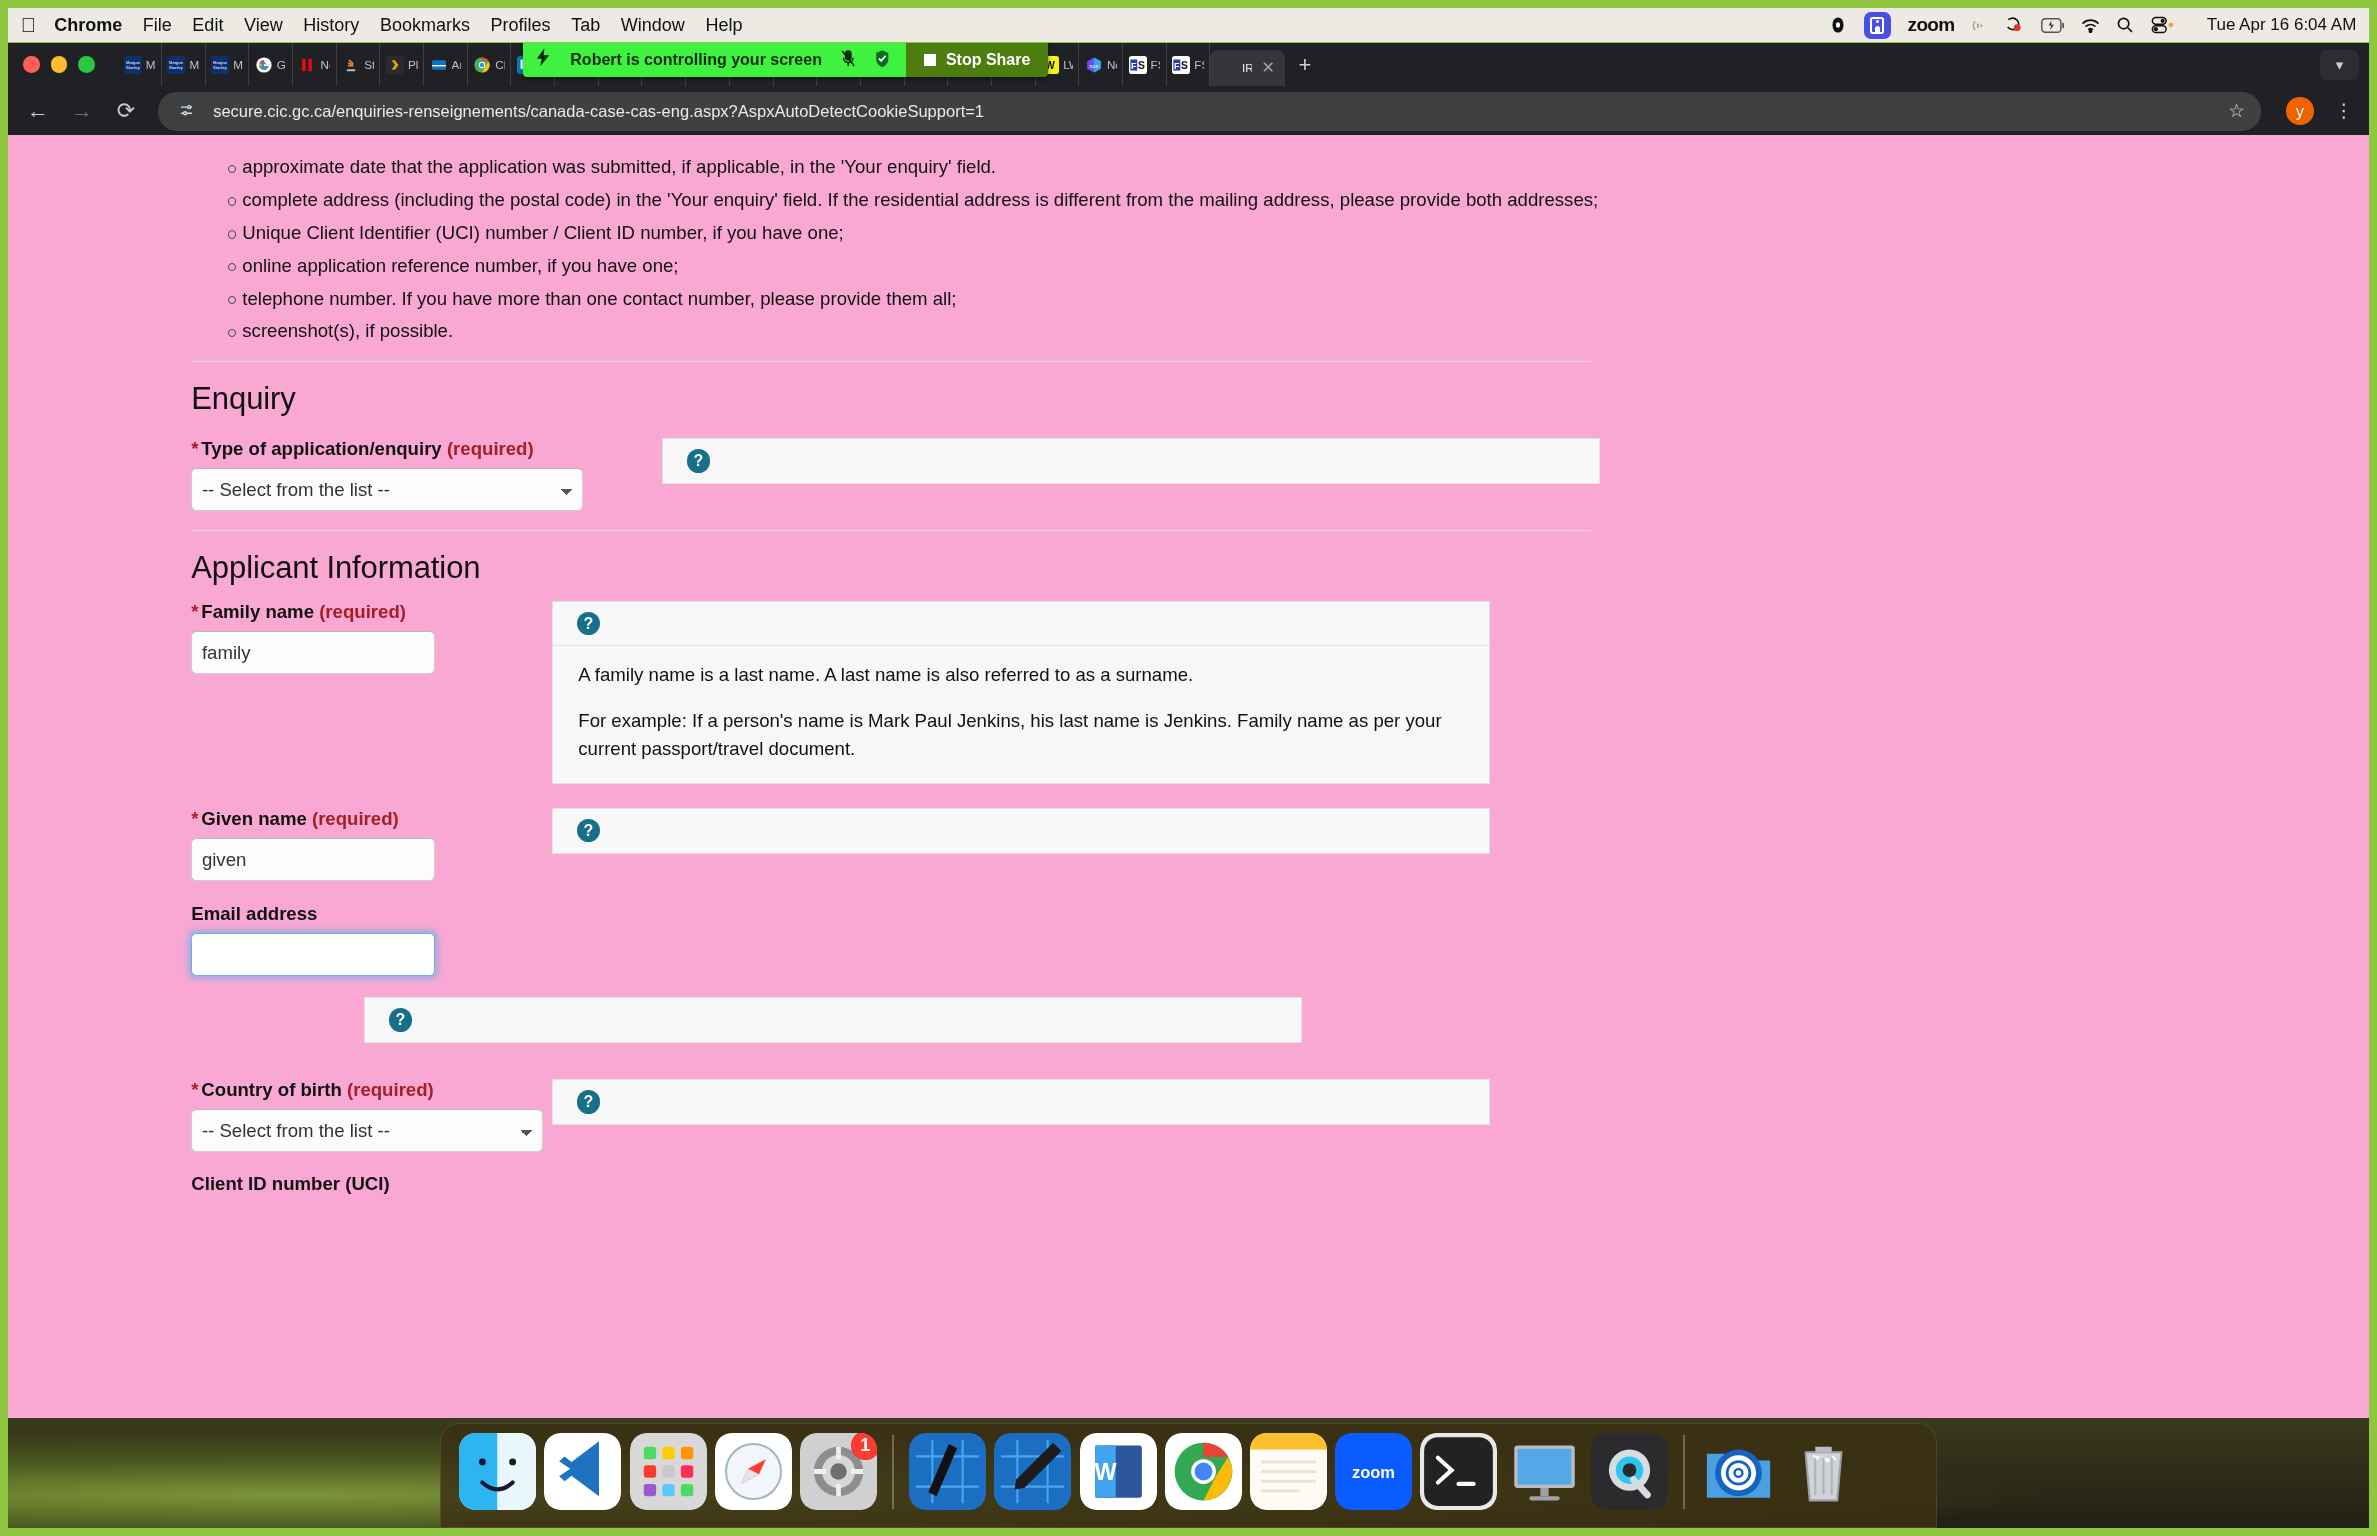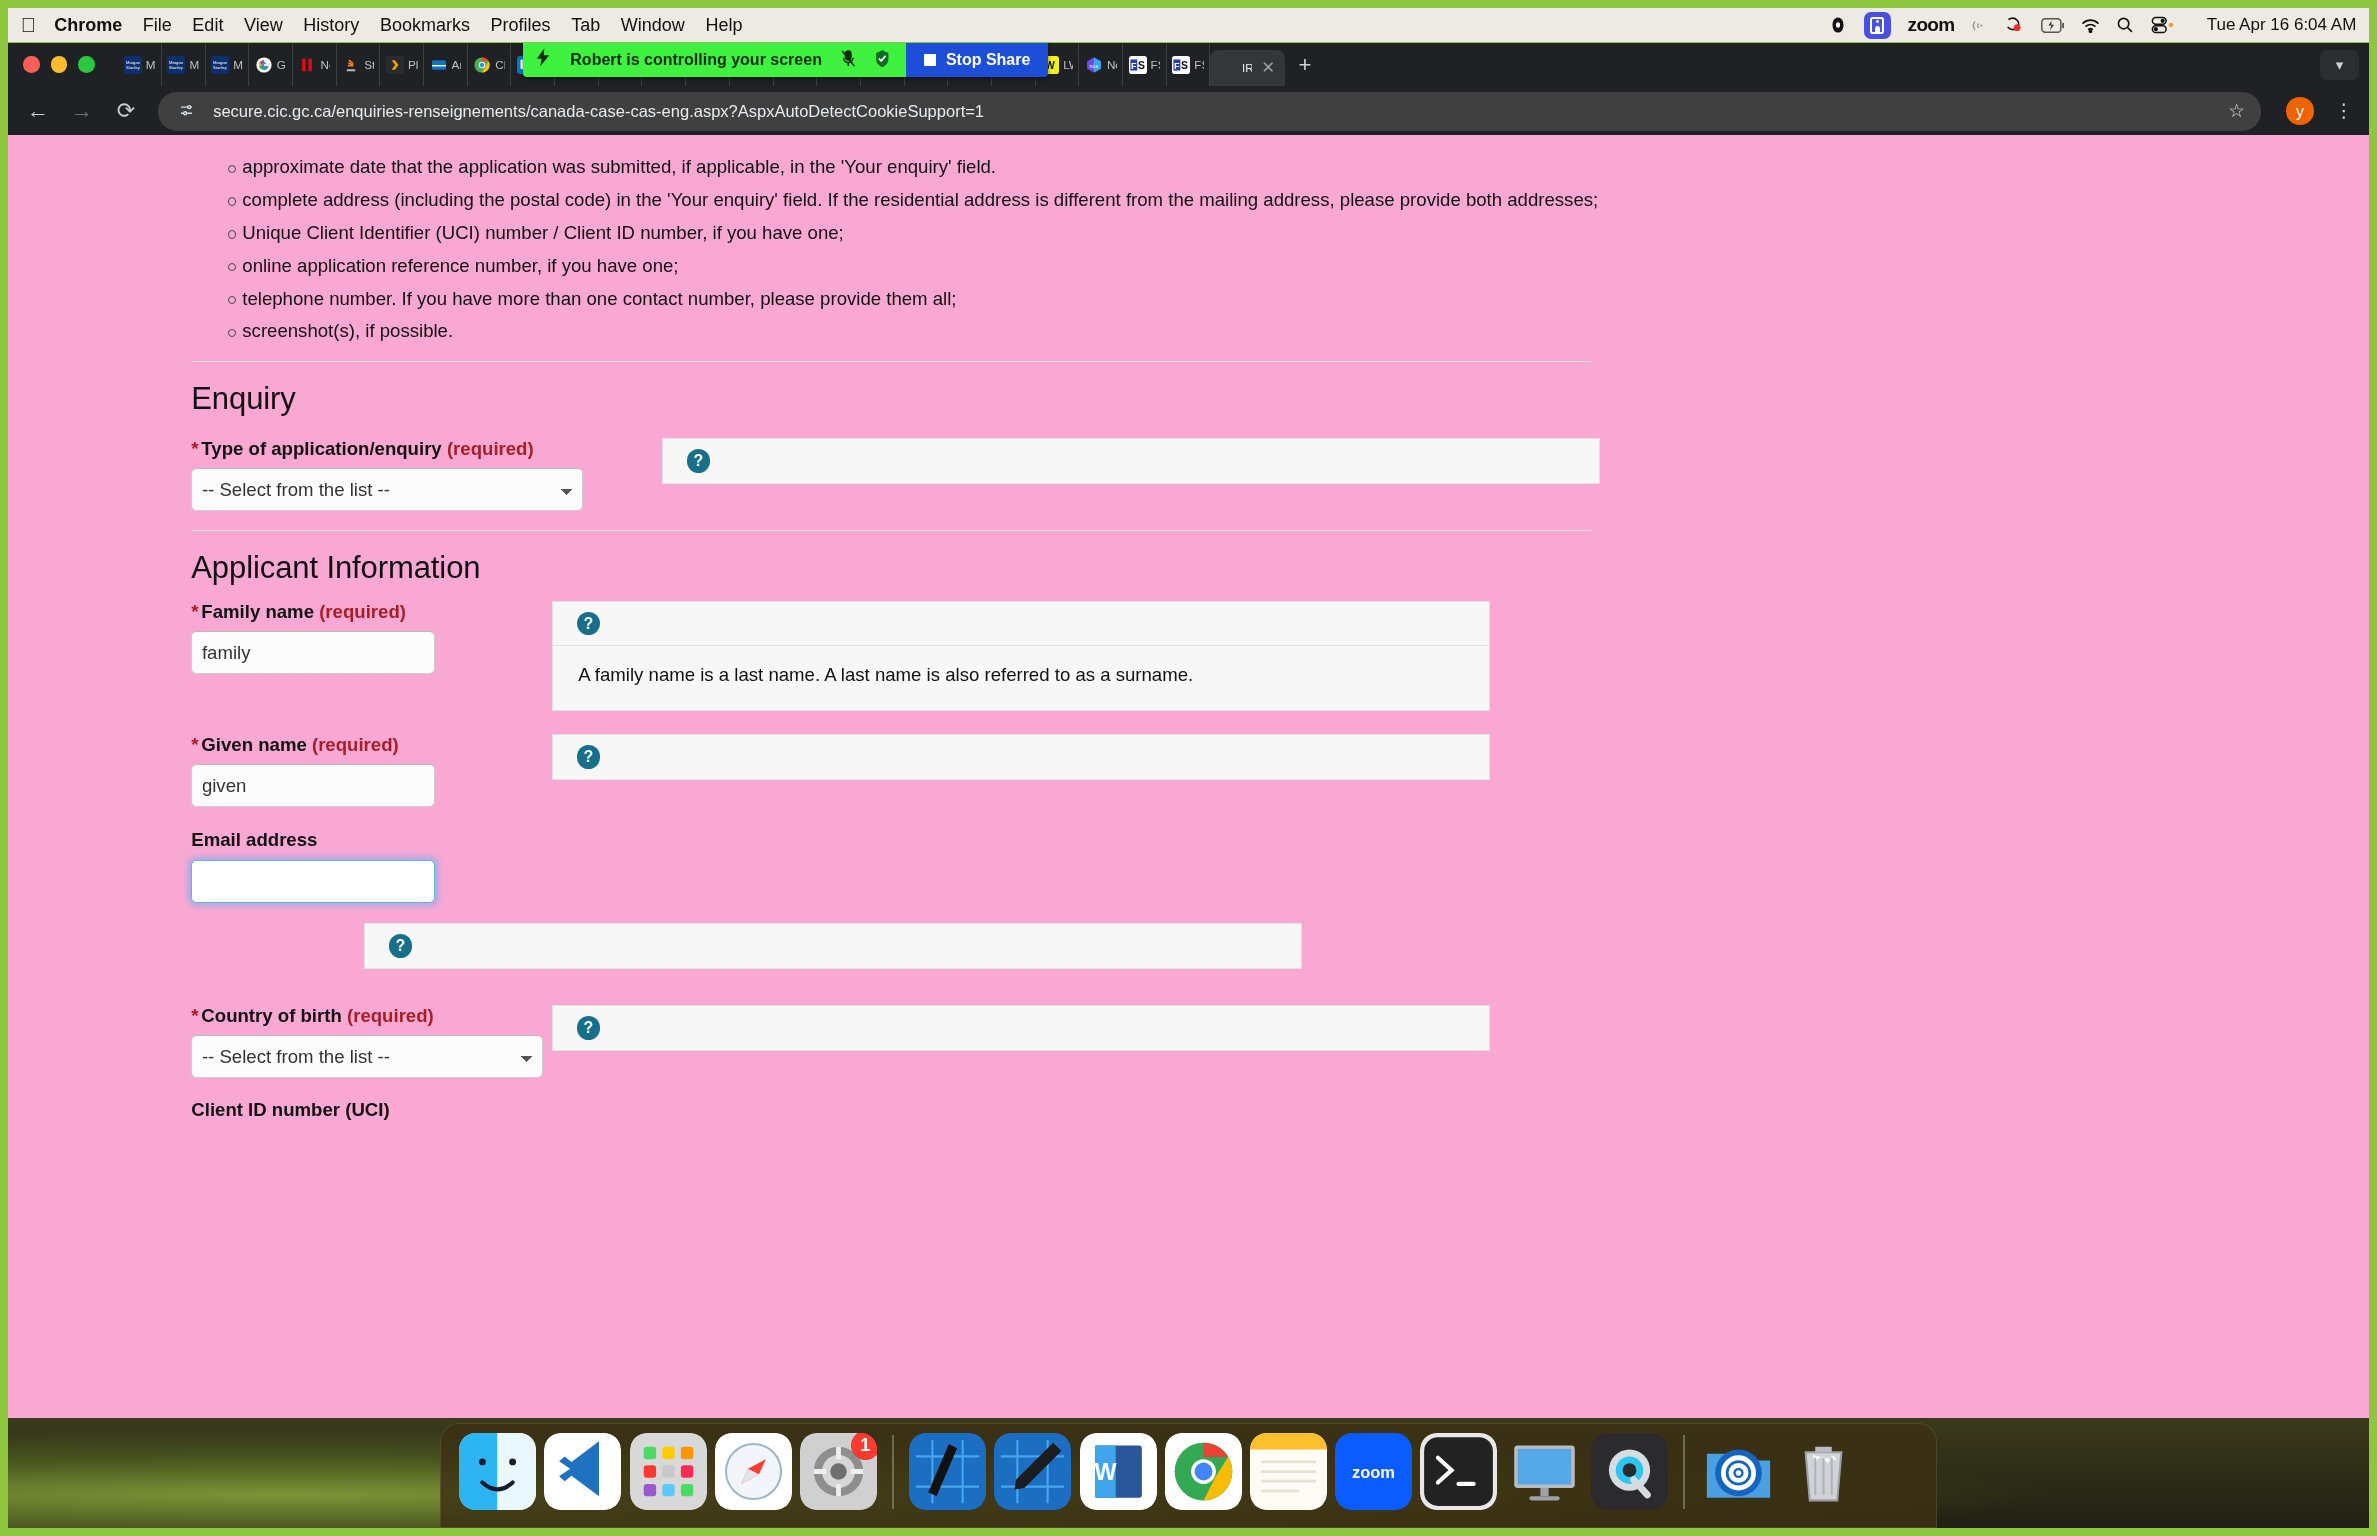--- a/index.html
+++ b/index.html
@@ -98,21 +98,21 @@
     border-radius: 0 0 4.1px 4.1px; overflow: hidden;
     box-shadow: 0 1.4px 4.1px rgba(0,0,0,.45);
   }
   #share-banner .green {
     background: #3ff23f; color: #0b2b0b;
     display: flex; align-items: center; gap: 18px; padding: 0 15px 0 11px;
     font-size: 16px; font-weight: 600;
   }
   #share-banner .lightning { font-size: 19px; }
   #share-banner .red {
-    background: #1d4ed8; color: #fff; display: flex; align-items: center; gap: 9.6px;
+    background: #4d7c0f; color: #fff; display: flex; align-items: center; gap: 9.6px;
     padding: 0 18px; font-size: 16px; font-weight: 600;
   }
   #share-banner .sqicon { width: 12.4px; height: 12.4px; background: #fff; }
   .mic-off { position: relative; font-size: 16.5px; color:#0b2b0b; }
   .shield-ok { font-size: 16.5px; color:#0b2b0b; }
 
   
   #omnibar {
     height: 50px; background: #202124;
     display: flex; align-items: center; padding: 0 18px; gap: 20.6px;
@@ -721,20 +721,21 @@
             </label>
             <input class="tin" type="text" value="family" style="">
           </div>
           <div class="helpcol">
             <div class="helpbox expanded">
               <div class="hdr">
                 <span class="qmark">?</span>
               </div>
               <div class="body">
                 <p>A family name is a last name. A last name is also referred to as a surname.</p>
+                <p>For example: If a person's name is Mark Paul Jenkins, his last name is Jenkins. Family name as per your current passport/travel document.</p>
               </div>
             </div>
           </div>
         </div>
 
         <div class="fieldrow" style="margin-top:23.4px;">
           <div class="fieldcol">
             <label class="flabel">
               <span class="ast">*</span><span>Given name</span> <span class="req">(required)</span>
             </label>

